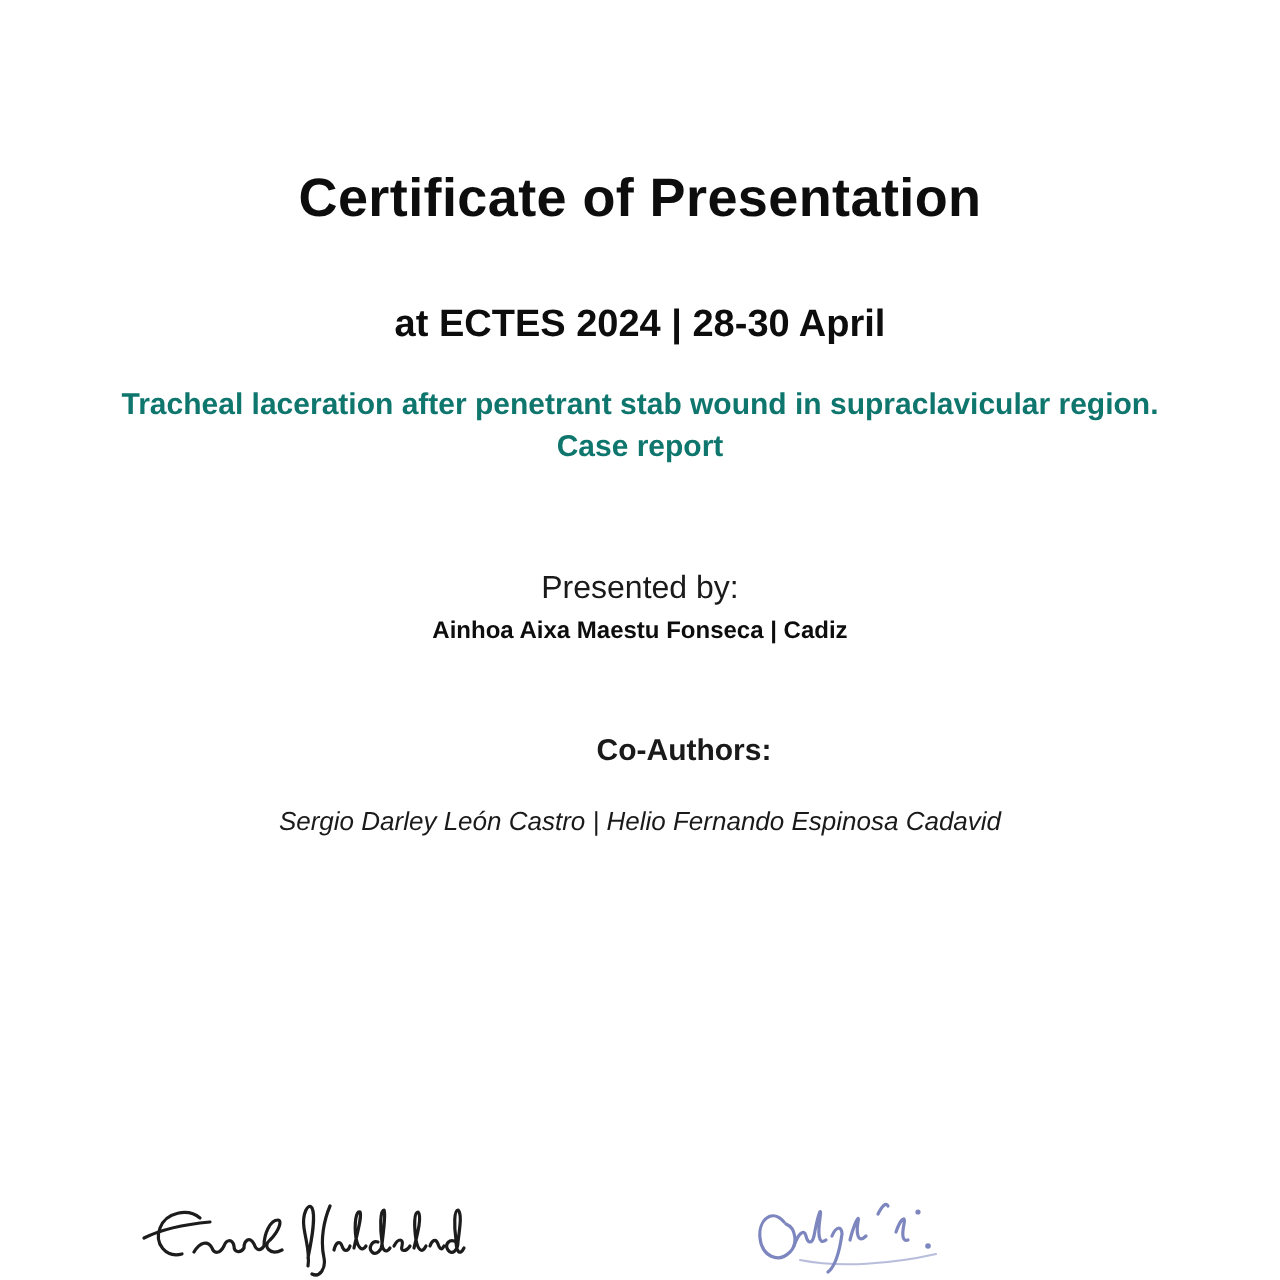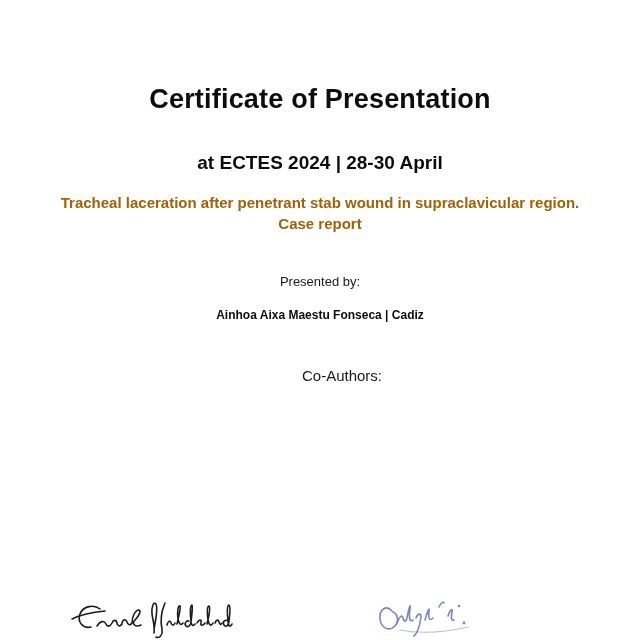--- a/index.html
+++ b/index.html
@@ -39,38 +39,38 @@
     color: #0d0d0d;
     margin-top: 34px;
   }
   .paper-title {
     top: 192px;
     left: 55px;
     right: 55px;
     font-size: 15px;
     font-weight: bold;
     line-height: 21px;
-    color: #a16207;
+    color: #0f766e;
   }
   .presented-by {
-    top: 274px;
-    font-size: 13px;
+    top: 286px;
+    font-size: 16px;
     font-weight: normal;
     color: #1a1a1a;
   }
   .presenter {
     top: 308px;
     font-size: 12px;
     font-weight: bold;
     color: #0d0d0d;
   }
   .coauthors-label {
     top: 367px;
     font-size: 15px;
-    font-weight: normal;
+    font-weight: bold;
     color: #1a1a1a;
     padding-left: 44px;
   }
   .coauthors {
     top: 403px;
     font-size: 13px;
     font-style: italic;
     color: #1a1a1a;
   }
   .signature {
@@ -110,20 +110,21 @@
   <div class="block subtitle">at ECTES 2024 | 28-30 April</div>
 
   <div class="block paper-title">Tracheal laceration after penetrant stab wound in supraclavicular region. Case report</div>
 
   <div class="block presented-by">Presented by:</div>
 
   <div class="block presenter">Ainhoa Aixa Maestu Fonseca | Cadiz</div>
 
   <div class="block coauthors-label">Co-Authors:</div>
 
+  <div class="block coauthors">Sergio Darley León Castro | Helio Fernando Espinosa Cadavid</div>
 
   <svg class="signature left-sig" viewBox="0 0 162 50">
     <path d="M30,10 C24,5 13,7 10,15 C7,23 13,30 21,28" stroke="#1c1c1c"></path>
     <path d="M2,20 C12,15 24,13 35,12" stroke="#1c1c1c"></path>
     <path d="M27,27 C30,22 34,21 36,25 C37,28 40,28 42,24 C43,21 46,20 47,24 C47,27 50,28 52,25 C52,21 55,19 57,23 C58,26 60,27 62,24 C62,18 65,11 69,11 C71,11 70,16 65,21 C61,24 65,29 71,26" stroke="#1c1c1c"></path>
     <path d="M84,30 C86,20 88,9 86,5 C84,2 81,8 82,15 C83,22 85,27 84,34" stroke="#1c1c1c"></path>
     <path d="M95,4 C92,11 90,21 92,30 C93,35 90,40 86,38" stroke="#1c1c1c"></path>
     <path d="M97,26 C98,22 100,21 101,24 C102,27 104,27 105,24" stroke="#1c1c1c"></path>
     <path d="M107,25 C109,16 111,9 110,7 C108,6 107,13 108,20 C109,25 111,27 113,24" stroke="#1c1c1c"></path>
     <path d="M119,22 C116,21 114,25 116,27 C118,29 121,26 121,23 C122,14 123,8 122,6 C120,6 120,15 121,22 C121,26 123,28 125,25" stroke="#1c1c1c"></path>

